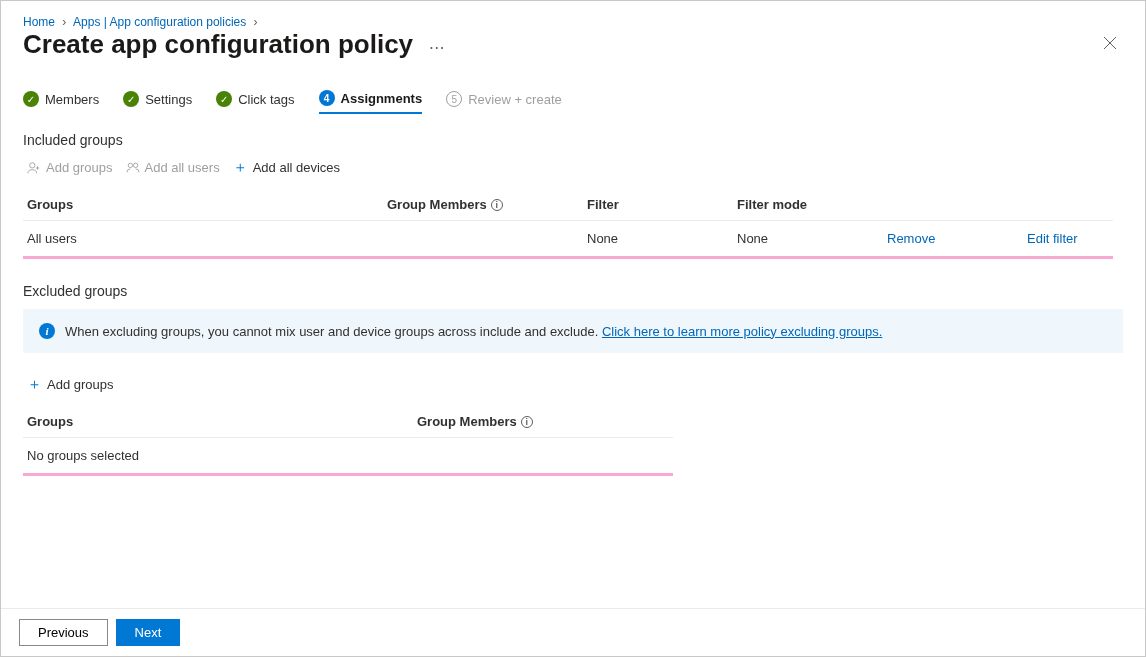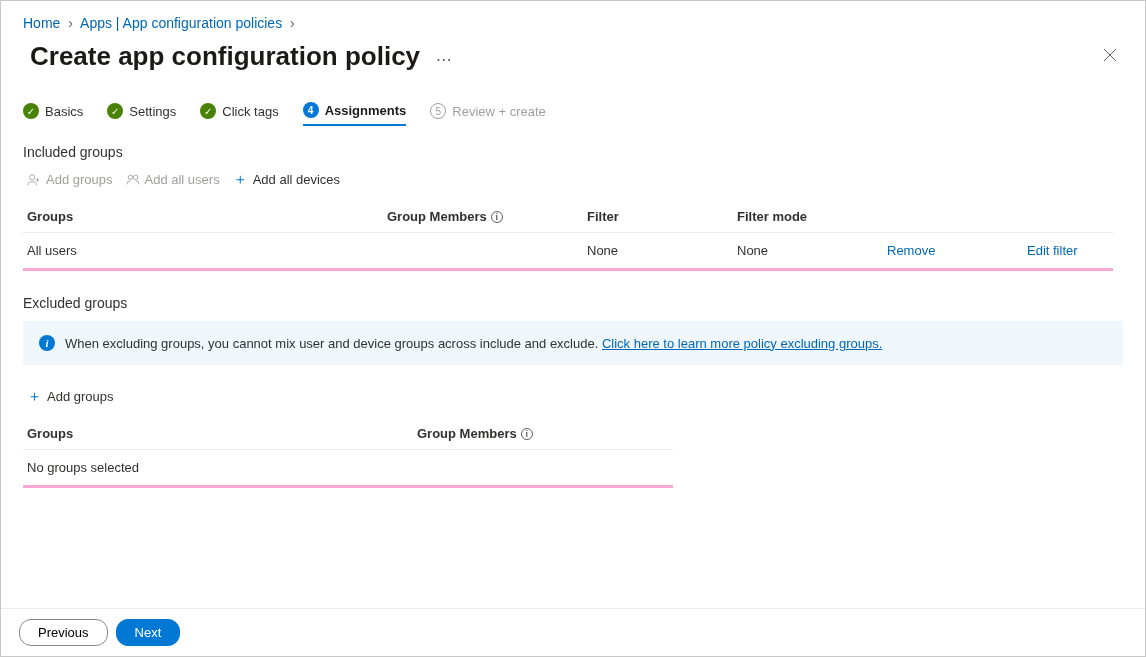--- a/index.html
+++ b/index.html
@@ -8,24 +8,24 @@
     font-size: 13px;
     color: #323130;
     background: #fff;
     width: 1146px;
     height: 657px;
     border: 1px solid #c8c8c8;
     position: relative;
     overflow: hidden;
   }
   .content-wrap { padding: 14px 22px 0 22px; }
-  .breadcrumb { font-size: 14px; margin-bottom: 10px; }
+  .breadcrumb { font-size: 12px; }
   .breadcrumb a { color: #0067b8; text-decoration: none; cursor: pointer; }
   .breadcrumb .sep { color: #605e5c; padding: 0 4px; }
-  .title-row { display: flex; align-items: center; justify-content: space-between; margin-bottom: 30px; margin-left: 7px; }
+  .title-row { display: flex; align-items: center; justify-content: space-between; margin-bottom: 30px; }
   .title-row h1 { font-size: 26px; font-weight: 600; color: #1b1a19; display: inline-block; }
   .ellipsis { font-size: 16px; color: #605e5c; margin-left: 12px; cursor: pointer; letter-spacing:1px; }
   .close-x { cursor: pointer; color: #605e5c; padding:6px; }
   .close-x svg { width:14px; height:14px; }
 
   .tabs { display: flex; gap: 24px; border-bottom: none; margin-bottom: 18px; }
   .tab { display: flex; align-items: center; gap: 6px; padding-bottom: 6px; cursor: pointer; }
   .tab.active { border-bottom: 2px solid #0078d4; font-weight:600; color:#1b1a19;}
   .tab.disabled { color: #a19f9d; cursor: default; }
   .tab-ico { width: 16px; height: 16px; display:inline-flex; align-items:center; justify-content:center; }
@@ -48,21 +48,21 @@
   .grid .hdr { font-weight:600; font-size:13px; padding: 8px 4px; border-bottom:1px solid #edebe9; display:flex; align-items:center; gap:4px;}
   .grid .cell { font-size:13px; padding: 10px 4px; border-bottom:3px solid #f9a8d4; }
   .grid .cell.link { color:#0067b8; cursor:pointer; }
   .info-ico { width:12px; height:12px; border:1px solid #605e5c; border-radius:50%; display:inline-flex; align-items:center; justify-content:center; font-size:9px; color:#605e5c; cursor:pointer;}
 
   .info-banner { background:#eff6fc; padding: 14px 16px; margin: 10px 0 22px 0; display:flex; align-items:center; gap:10px; font-size:13px; width:1100px;}
   .info-banner .i-ico { width:16px; height:16px; background:#0078d4; border-radius:50%; display:flex; align-items:center; justify-content:center; color:#fff; font-weight:700; font-size:11px; font-style:italic; font-family: Georgia, serif; flex-shrink:0;}
   .info-banner a { color:#0067b8; text-decoration: underline; }
 
   .footer { position:absolute; bottom:0; left:0; right:0; border-top:1px solid #edebe9; padding:10px 18px; display:flex; gap:8px; background:#fff;}
-  .btn { padding: 5px 18px; font-size:13px; border:1px solid #8a8886; background:#fff; cursor:pointer; border-radius:12px;}
+  .btn { padding: 5px 18px; font-size:13px; border:1px solid #8a8886; background:#fff; cursor:pointer; border-radius:0;}
   .btn.primary { background:#0078d4; border-color:#0078d4; color:#fff;text-align:center; }
   .excluded-section { margin-top: 24px; }
 </style>
 </head>
 <body>
 
 <div class="content-wrap">
 
   <div class="breadcrumb">
     <a>Home</a>
@@ -79,21 +79,21 @@
     <span class="close-x">
       <svg viewBox="0 0 14 14">
           <path stroke="#605e5c" stroke-width="1" d="M1 1 L13 13 M13 1 L1 13"></path>
         </svg>
     </span>
   </div>
 
   <div class="tabs">
     <div class="tab">
       <span class="tab-ico check-circle">✓</span>
-      <span>Basics</span>
+      <span>Members</span>
     </div>
     <div class="tab">
       <span class="tab-ico check-circle">✓</span>
       <span>Settings</span>
     </div>
     <div class="tab">
       <span class="tab-ico check-circle">✓</span>
       <span>Click tags</span>
     </div>
     <div class="tab active">

